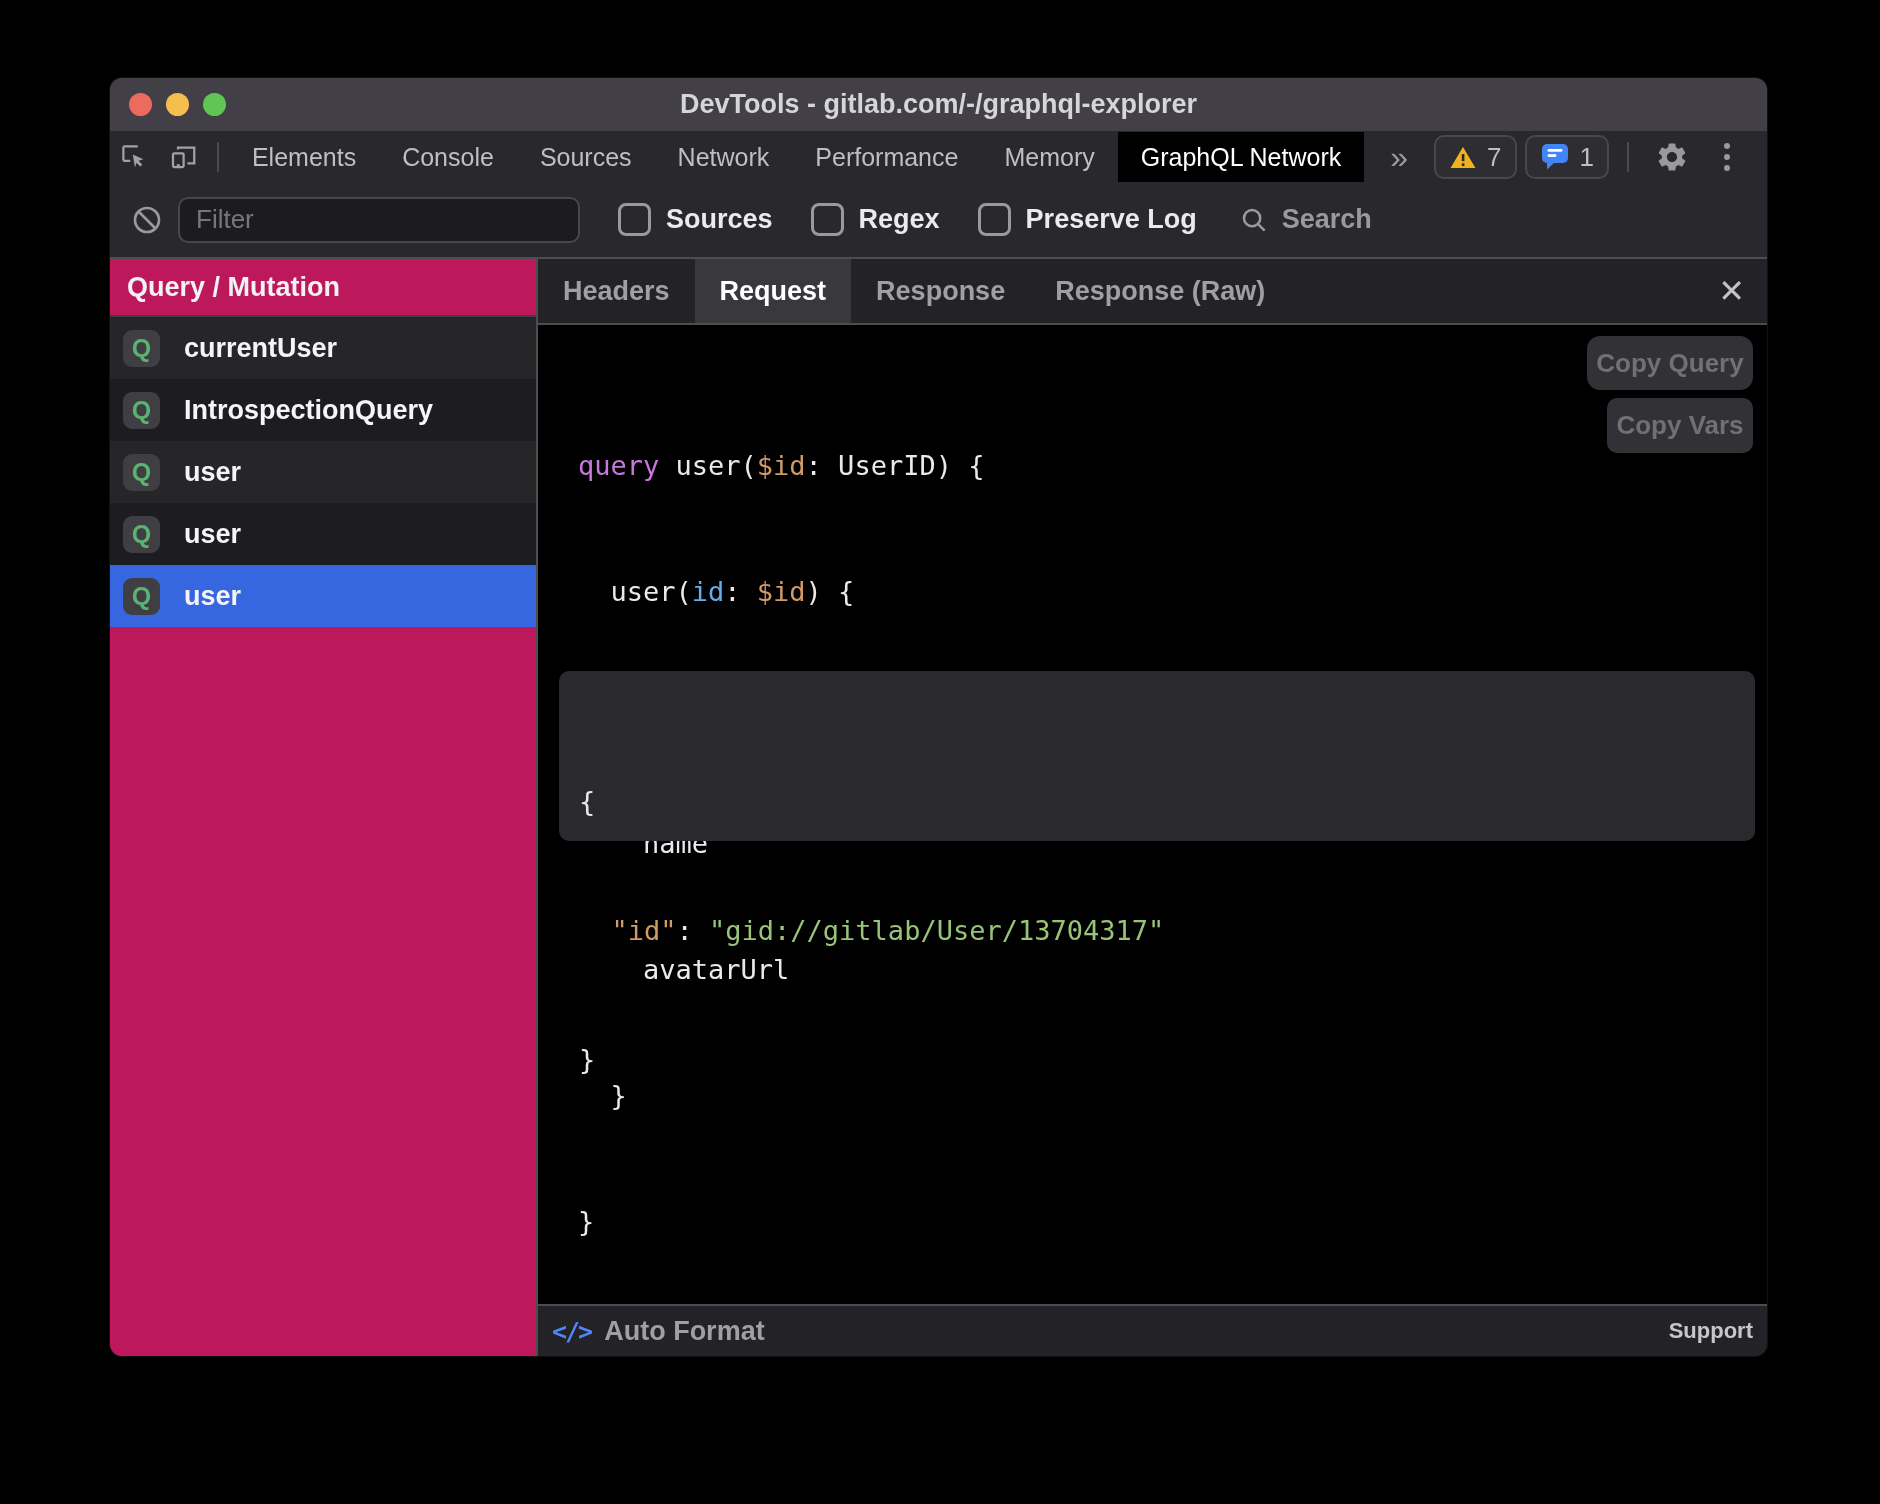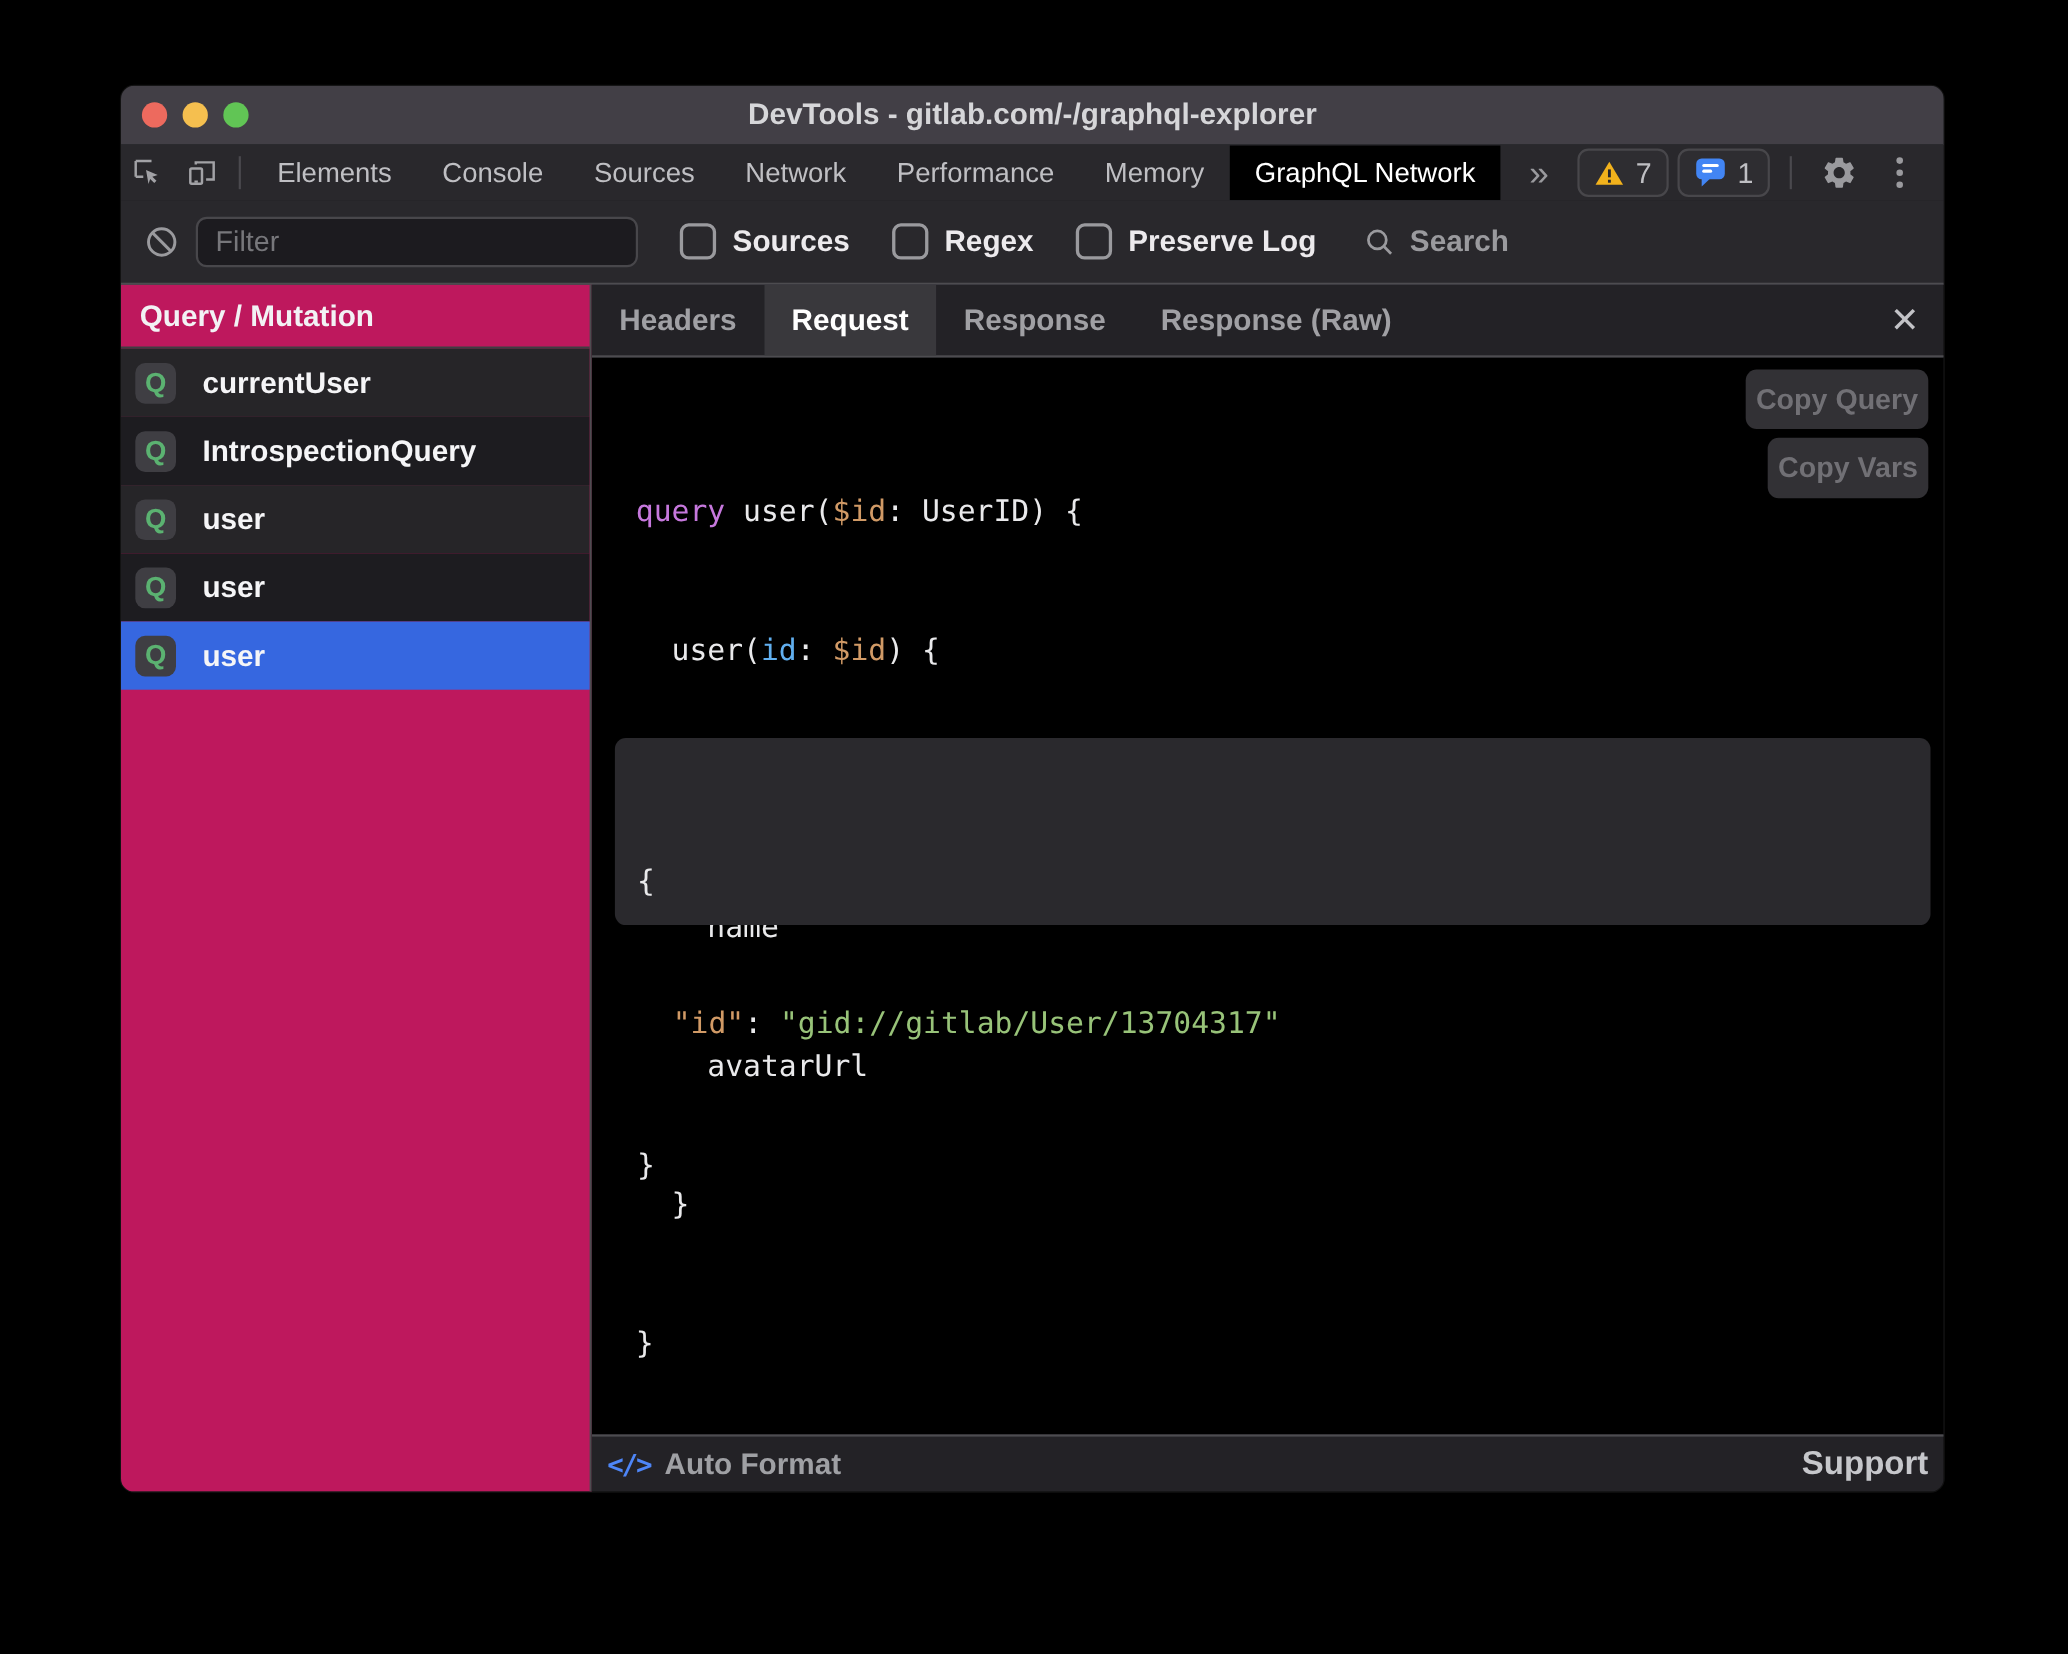--- a/index.html
+++ b/index.html
@@ -78,29 +78,29 @@
   .tok.keyword{color:#c678dd;}
   .tok.variable{color:#d19a66;}
   .tok.argument{color:#61afef;}
   .tok.key{color:#d19a66;}
   .tok.string{color:#98c379;}
   .vars-box{position:absolute;left:21px;right:12px;top:346px;height:170px;background:#2a292d;
     border-radius:10px;padding:23px 0 0 20px;font-family:"DejaVu Sans Mono",monospace;
     font-size:27px;line-height:43px;color:#e9e9eb;white-space:pre;box-sizing:border-box;}
   .copy-btn{position:absolute;background:#323135;border-radius:10px;color:#717075;
     font-weight:700;font-size:26px;display:flex;align-items:center;justify-content:center;}
-  .copy-query{right:14px;top:11px;width:166px;height:54px;}
+  .copy-query{right:14px;top:11px;width:166px;height:54px;border-radius:13px;}
   .copy-vars{right:14px;top:73px;width:146px;height:55px;}
   
   .footer{height:50px;flex:0 0 50px;border-top:2px solid #4d4c50;background:#232226;
     display:flex;align-items:center;padding:0 14px 0 14px;}
   .af-icon{color:#4e86f7;font-family:"DejaVu Sans Mono",monospace;font-weight:700;font-size:25px;letter-spacing:-2px;}
   .af-label{color:#9fa0a4;font-weight:700;font-size:27px;margin-left:13px;}
   .f-spacer{flex:1;}
-  .support{color:#c6c7cb;font-weight:700;font-size:30px;}
+  .support{color:#c6c7cb;font-weight:700;font-size:22px;}
   svg{display:block;}
 </style>
 </head>
 <body>
 
 <div class="window">
 
   <div class="titlebar">
     <div class="traffic">
       <div class="light red"></div>

